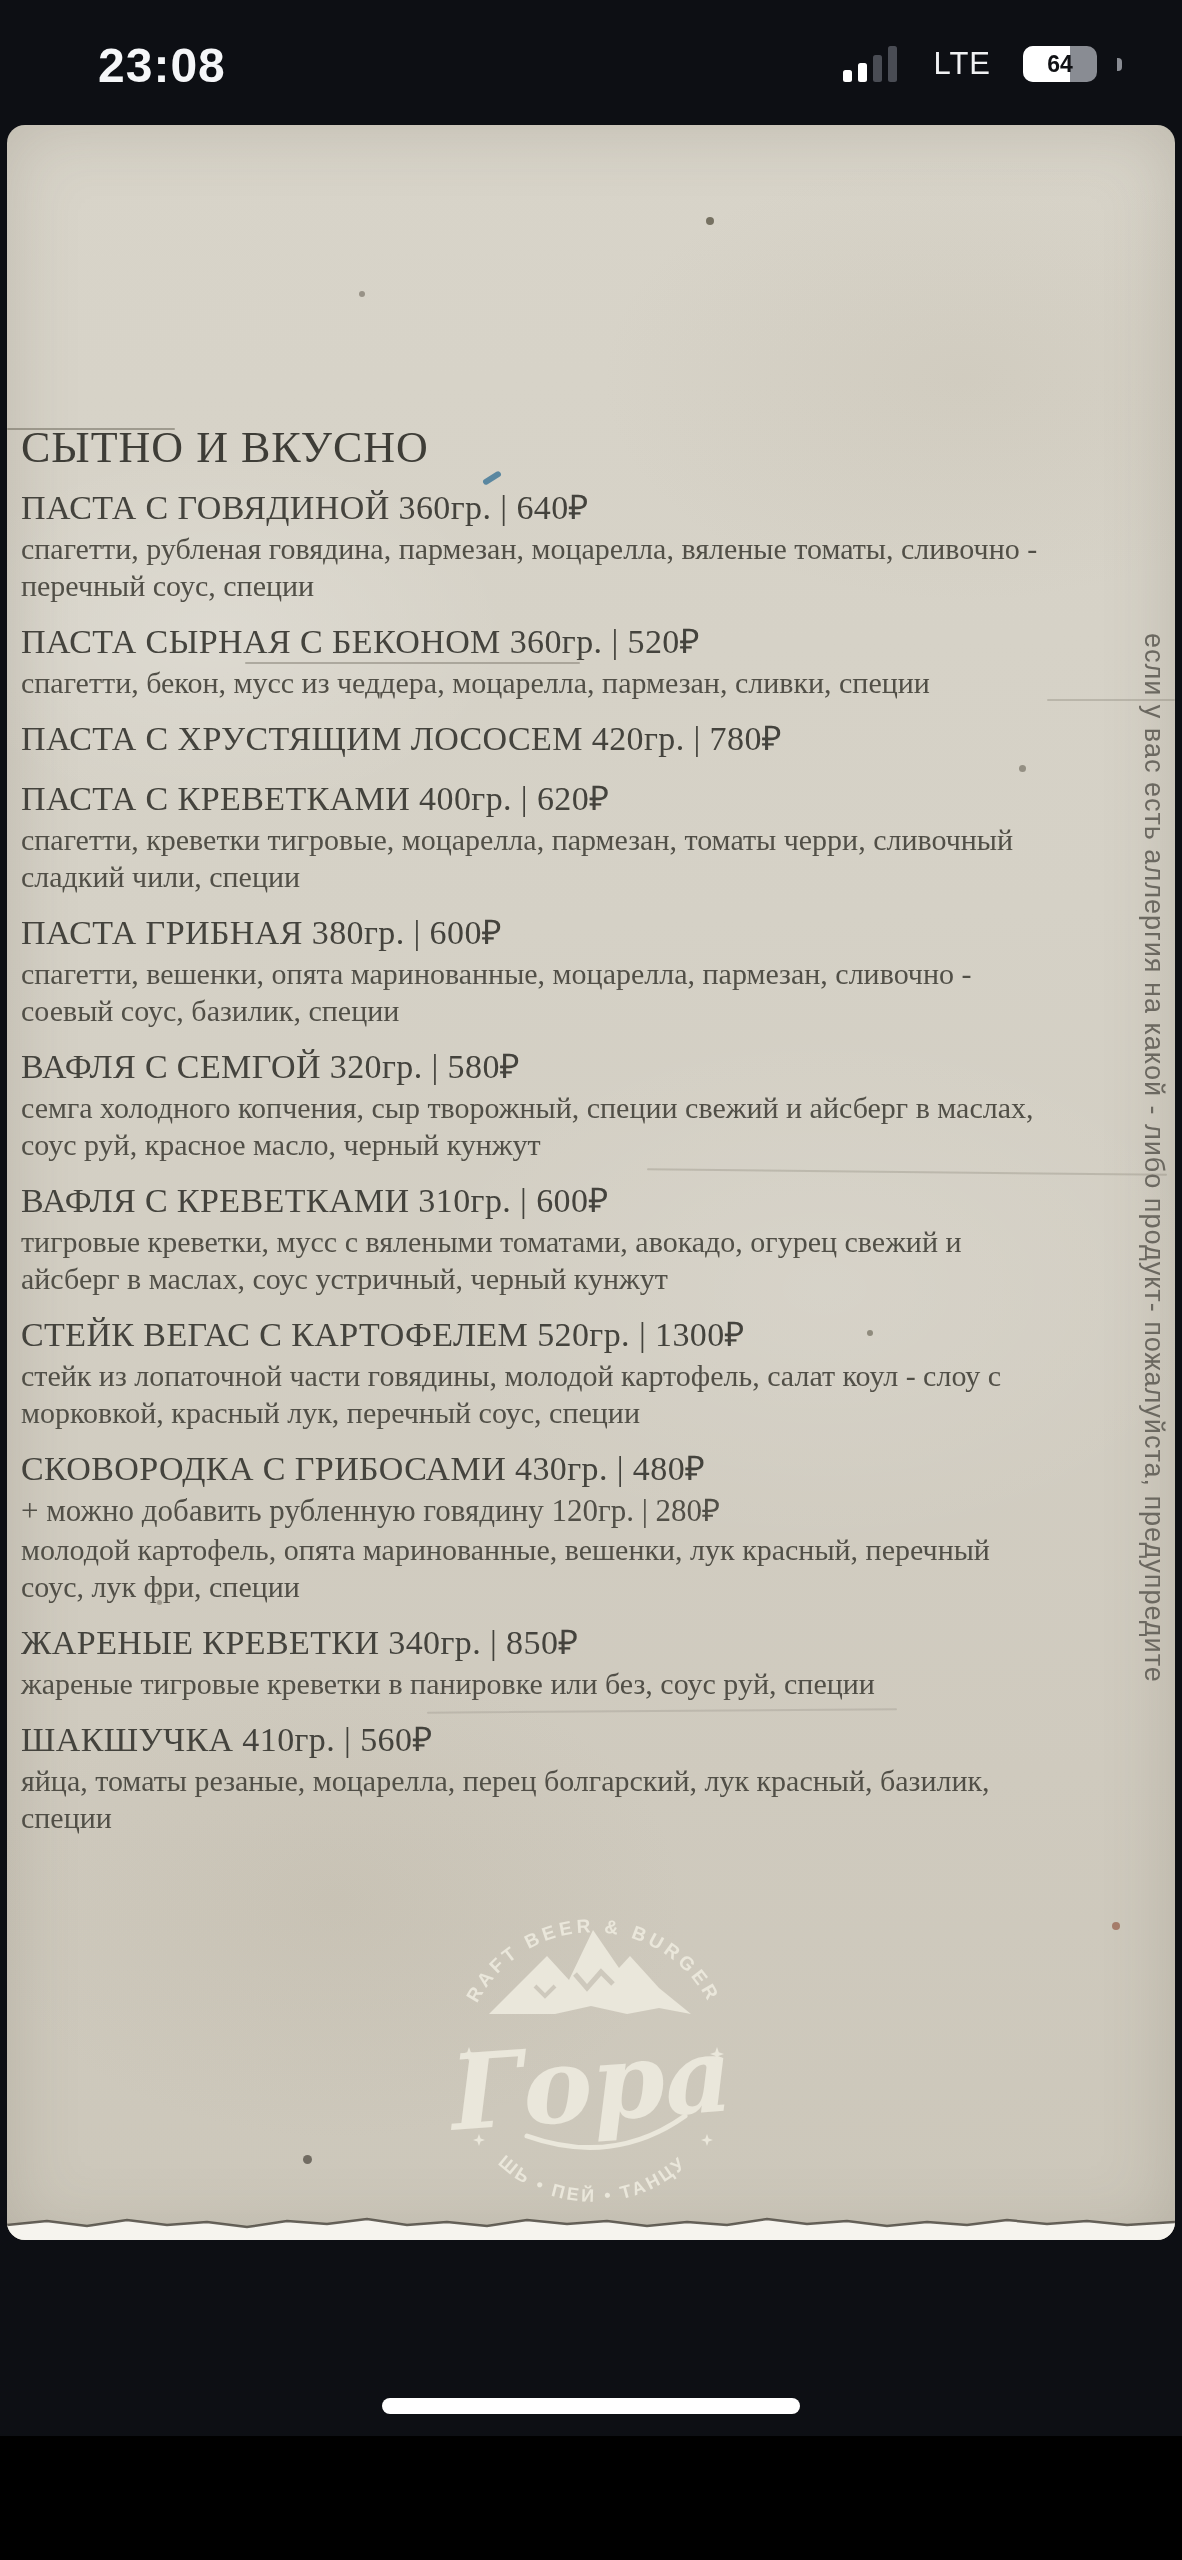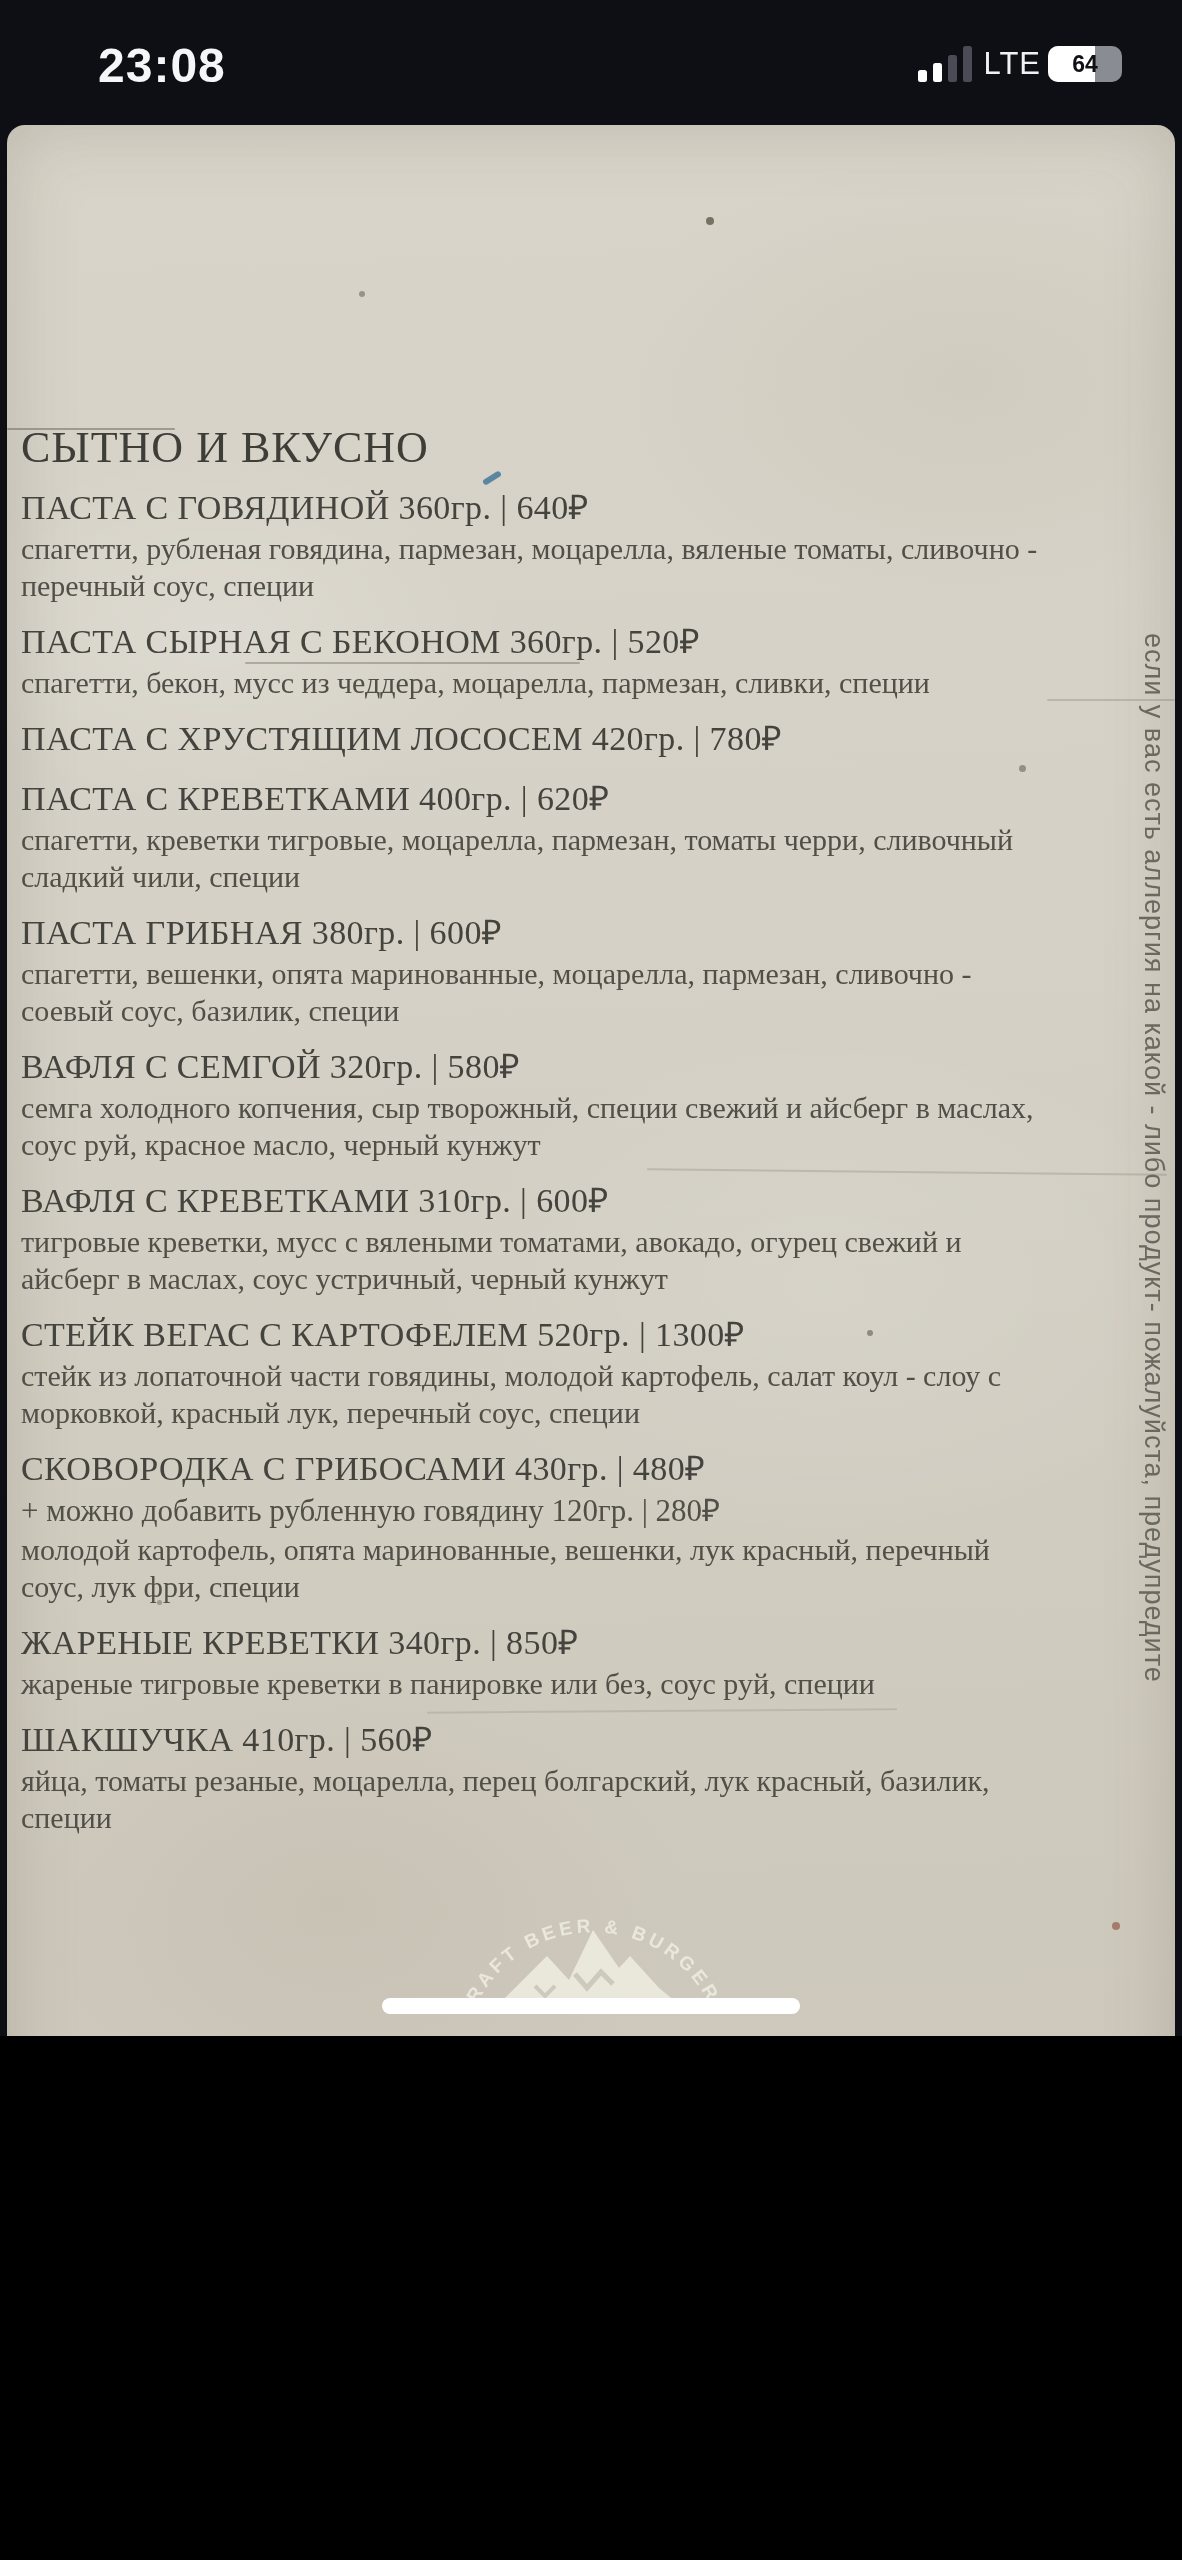--- a/index.html
+++ b/index.html
@@ -7,33 +7,33 @@
     --paper:#d5d1c6;
     --ink:#44433d;
     --ink-soft:#514f47;
     --note:#6b6860;
     --logo-white:#edeade;
   }
   *{margin:0;padding:0;box-sizing:border-box;}
   html,body{background:#000;}
   body{font-family:"Liberation Sans","DejaVu Sans",sans-serif;}
   .screen{
-    position:relative;width:1182px;height:2036px;overflow:hidden;
+    position:relative;width:1182px;height:2436px;overflow:hidden;
     background:var(--bg);
   }
 
   
   .status-bar{position:absolute;top:0;left:0;right:0;height:125px;}
   .status-time{
     position:absolute;left:98px;top:38px;
     font-size:48px;font-weight:700;color:#f5f6f8;letter-spacing:1px;
   }
   .status-right{
     position:absolute;right:60px;top:44px;height:40px;
-    display:flex;align-items:center;gap:7px;
+    display:flex;align-items:center;gap:32px;
   }
   .signal-bars{display:block;}
   .lte{font-size:31px;font-weight:500;color:#f0f1f3;letter-spacing:1px;}
   .battery{position:relative;width:74px;height:36px;border-radius:10px;
     background:#898c93;overflow:hidden;}
   .battery-fill{position:absolute;left:0;top:0;bottom:0;width:64%;background:#ffffff;}
   .battery-num{position:absolute;inset:0;display:flex;align-items:center;justify-content:center;
     font-size:23px;font-weight:700;color:#101114;}
   .battery-nub{width:5px;height:13px;background:#898c93;border-radius:0 4px 4px 0;margin-left:-12px;}
 

